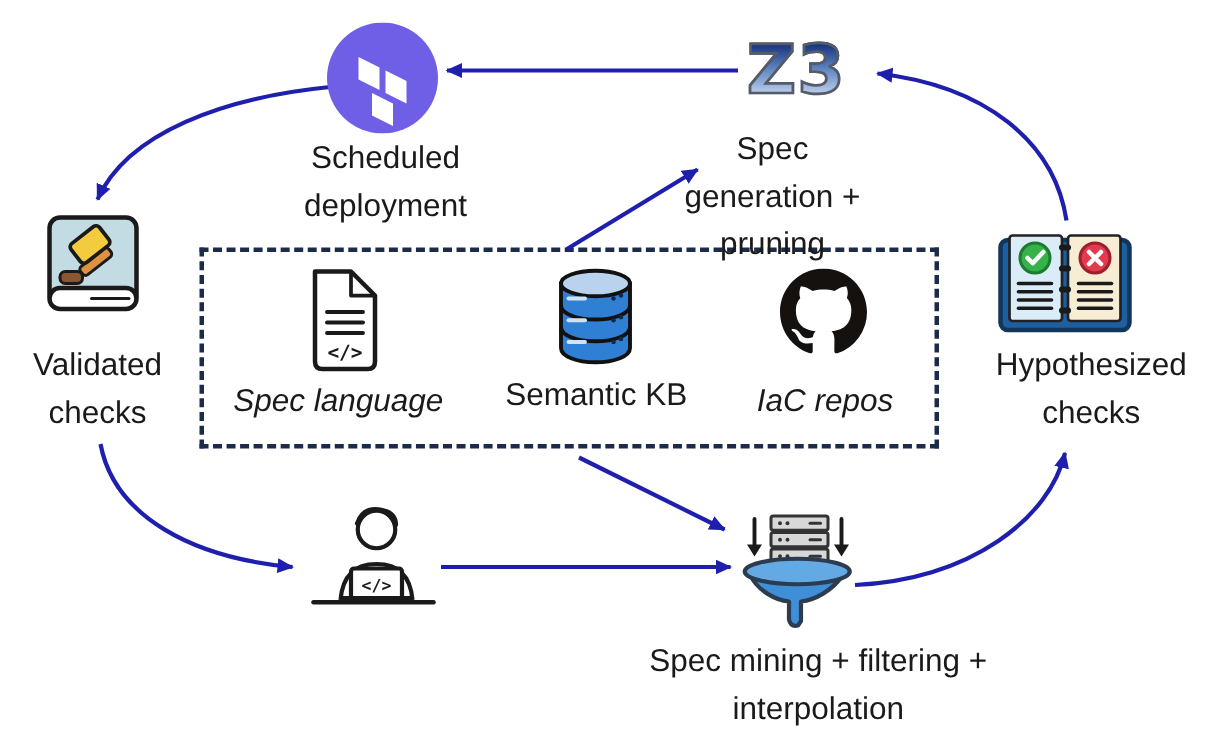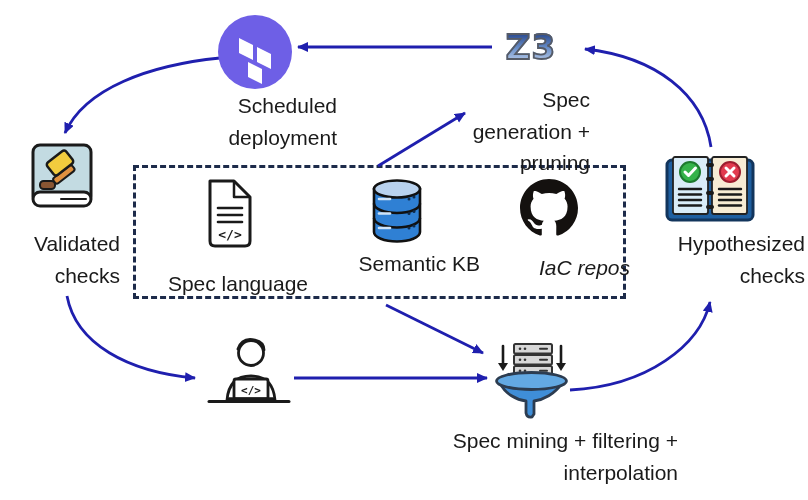--- a/index.html
+++ b/index.html
@@ -2,34 +2,34 @@
 <html style="--arrow: #1f1fae; --box-border: #1d2b4a; --terraform-purple: #6e5fe6; --z3-blue-dark: #16357f; --z3-blue-light: #e6eefb; --db-blue: #2f80d4; --db-blue-light: #b9d2ee; --funnel-blue: #3f8ed8; --funnel-rim-blue: #63a9e3; --check-green: #35b34a; --cross-red: #e23b4e; --book-cover-blue: #c3dbe2; --gavel-yellow: #f2cc3e; --gavel-orange: #e0913f; --page-blue: #d9ecf8; --page-cream: #f7ecd4; --server-gray: #d8d8d8; --text: #1a1a1a;"><head>
 <meta charset="utf-8">
 <style>
   html,body{margin:0;padding:0;background:#fff;}
   #canvas{
     position:relative;width:808px;height:500px;background:#fff;overflow:hidden;
     font-family:"Liberation Sans",sans-serif;color:var(--text,#1a1a1a);
   }
   .abs{position:absolute;}
   .label{
-    position:absolute;text-align:right;font-size:21px;line-height:1.5;
+    position:absolute;text-align:center;font-size:21px;line-height:1.5;
     color:var(--text,#1a1a1a);
   }
   #arrow-layer{position:absolute;left:0;top:0;width:808px;height:500px;pointer-events:none;}
   .arrow-path{stroke:var(--arrow,#1f1fae);stroke-width:2.8;fill:none;}
   .arrow-head{fill:var(--arrow,#1f1fae);}
   #knowledge-box{
     position:absolute;left:133px;top:165px;width:493px;height:134px;
     border:3px dashed var(--box-border,#1d2b4a);box-sizing:border-box;
   }
   
   #z3-logo{
     position:absolute;left:486px;top:20px;width:90px;height:54px;text-align:center;
-    font-size:34px;font-weight:800;letter-spacing:1px;line-height:54px;
+    font-size:45px;font-weight:800;letter-spacing:1px;line-height:54px;
     color:#2b55a8;font-family:"DejaVu Sans",sans-serif;
   }
   @supports ((-webkit-background-clip:text) or (background-clip:text)){
     #z3-logo{
       background:linear-gradient(180deg,var(--z3-blue-dark,#16357f) 18%,#6a8fc9 52%,var(--z3-blue-light,#e6eefb) 92%);
       -webkit-background-clip:text;background-clip:text;color:transparent;
       -webkit-text-stroke:1.8px #565b66;
     }
   }
   .icon-svg{display:block;}
@@ -112,21 +112,21 @@
   <svg class="abs icon-svg" style="left:196px;top:178px;" width="62" height="74" viewBox="0 0 62 74">
     <path d="M14 3 H38 L54 19 V63 Q54 68 49 68 H19 Q14 68 14 63 Z" fill="#fff" stroke="#1a1a1a" stroke-width="3" stroke-linejoin="round"></path>
     <path d="M38 3 V19 H54" fill="none" stroke="#1a1a1a" stroke-width="2.5" stroke-linejoin="round"></path>
     <g stroke="#1a1a1a" stroke-width="2.6" stroke-linecap="round">
       <path d="M22 30 H46"></path>
         <path d="M22 37 H46"></path>
         <path d="M22 44 H46"></path>
     </g>
     <text x="34" y="61" text-anchor="middle" font-family="DejaVu Sans Mono,monospace" font-size="13" font-weight="bold" fill="#1a1a1a">&lt;/&gt;</text>
   </svg>
-  <div class="label" style="left:143px;top:268px;width:165px;">Spec language</div>
+  <div class="label" style="left:143px;top:252px;width:165px;font-style:italic;">Spec language</div>
 
   <svg class="abs icon-svg" style="left:368px;top:177px;" width="58" height="74" viewBox="0 0 58 74">
     <path d="M6 12 V55 C6 60.5 16.3 64.5 29 64.5 C41.7 64.5 52 60.5 52 55 V12 Z" fill="var(--db-blue,#2f80d4)" stroke="#111" stroke-width="2.6"></path>
     <path d="M6 26.5 C6 32 16.3 36 29 36 C41.7 36 52 32 52 26.5" fill="none" stroke="#111" stroke-width="2.6"></path>
     <path d="M6 41 C6 46.5 16.3 50.5 29 50.5 C41.7 50.5 52 46.5 52 41" fill="none" stroke="#111" stroke-width="2.6"></path>
     <ellipse cx="29" cy="12" rx="23" ry="8.5" fill="var(--db-blue-light,#b9d2ee)" stroke="#111" stroke-width="2.6"></ellipse>
     <g stroke="#cfe3f7" stroke-width="2.6" stroke-linecap="round">
       <path d="M11 22 H22"></path>
         <path d="M11 36.5 H22"></path>
         <path d="M11 51 H22"></path>

